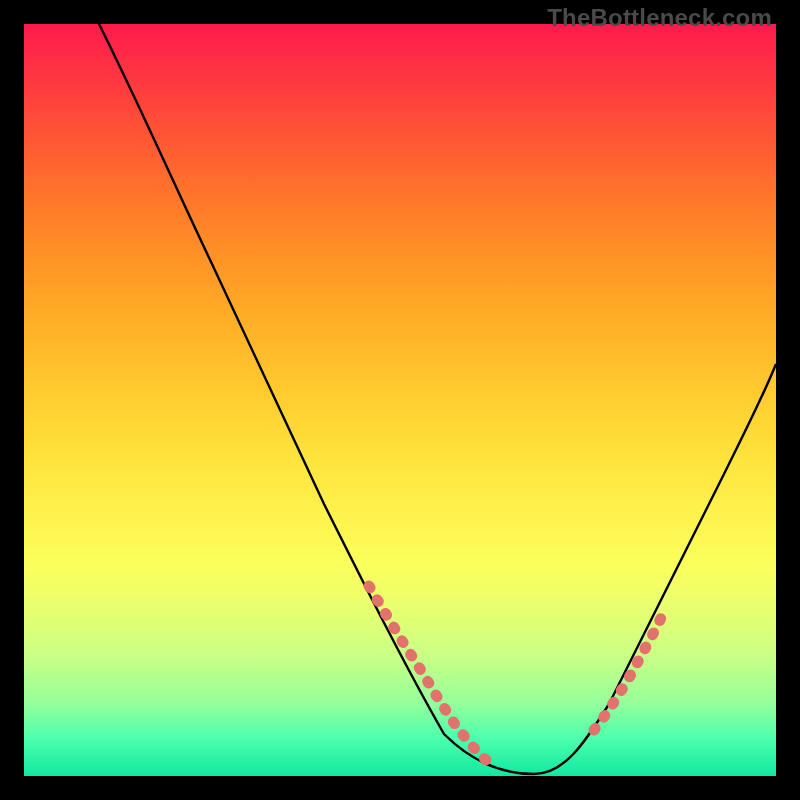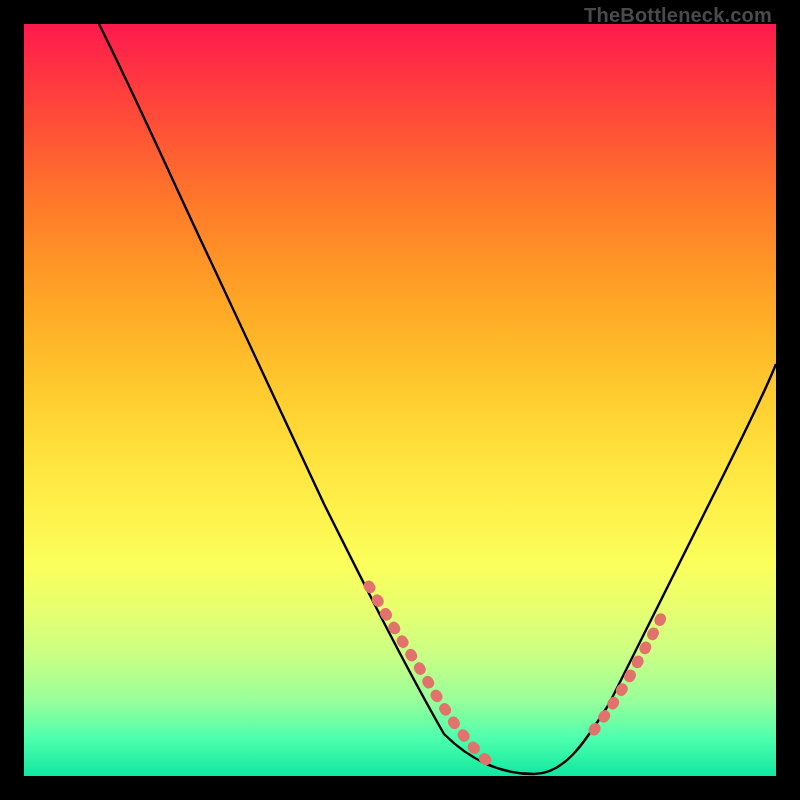--- a/index.html
+++ b/index.html
@@ -48,21 +48,21 @@
     top: 0;
     width: 752px;
     height: 752px;
   }
   .watermark {
     position: absolute;
     top: 4px;
     right: 28px;
     color: #4a4a4a;
     font-family: Arial, Helvetica, sans-serif;
-    font-size: 20px;
+    font-size: 24px;
     font-weight: 600;
     letter-spacing: 0.2px;
     user-select: none;
   }
 </style>
 </head>
 <body>
 
 <div class="frame">
   <div class="plot-area"></div>

